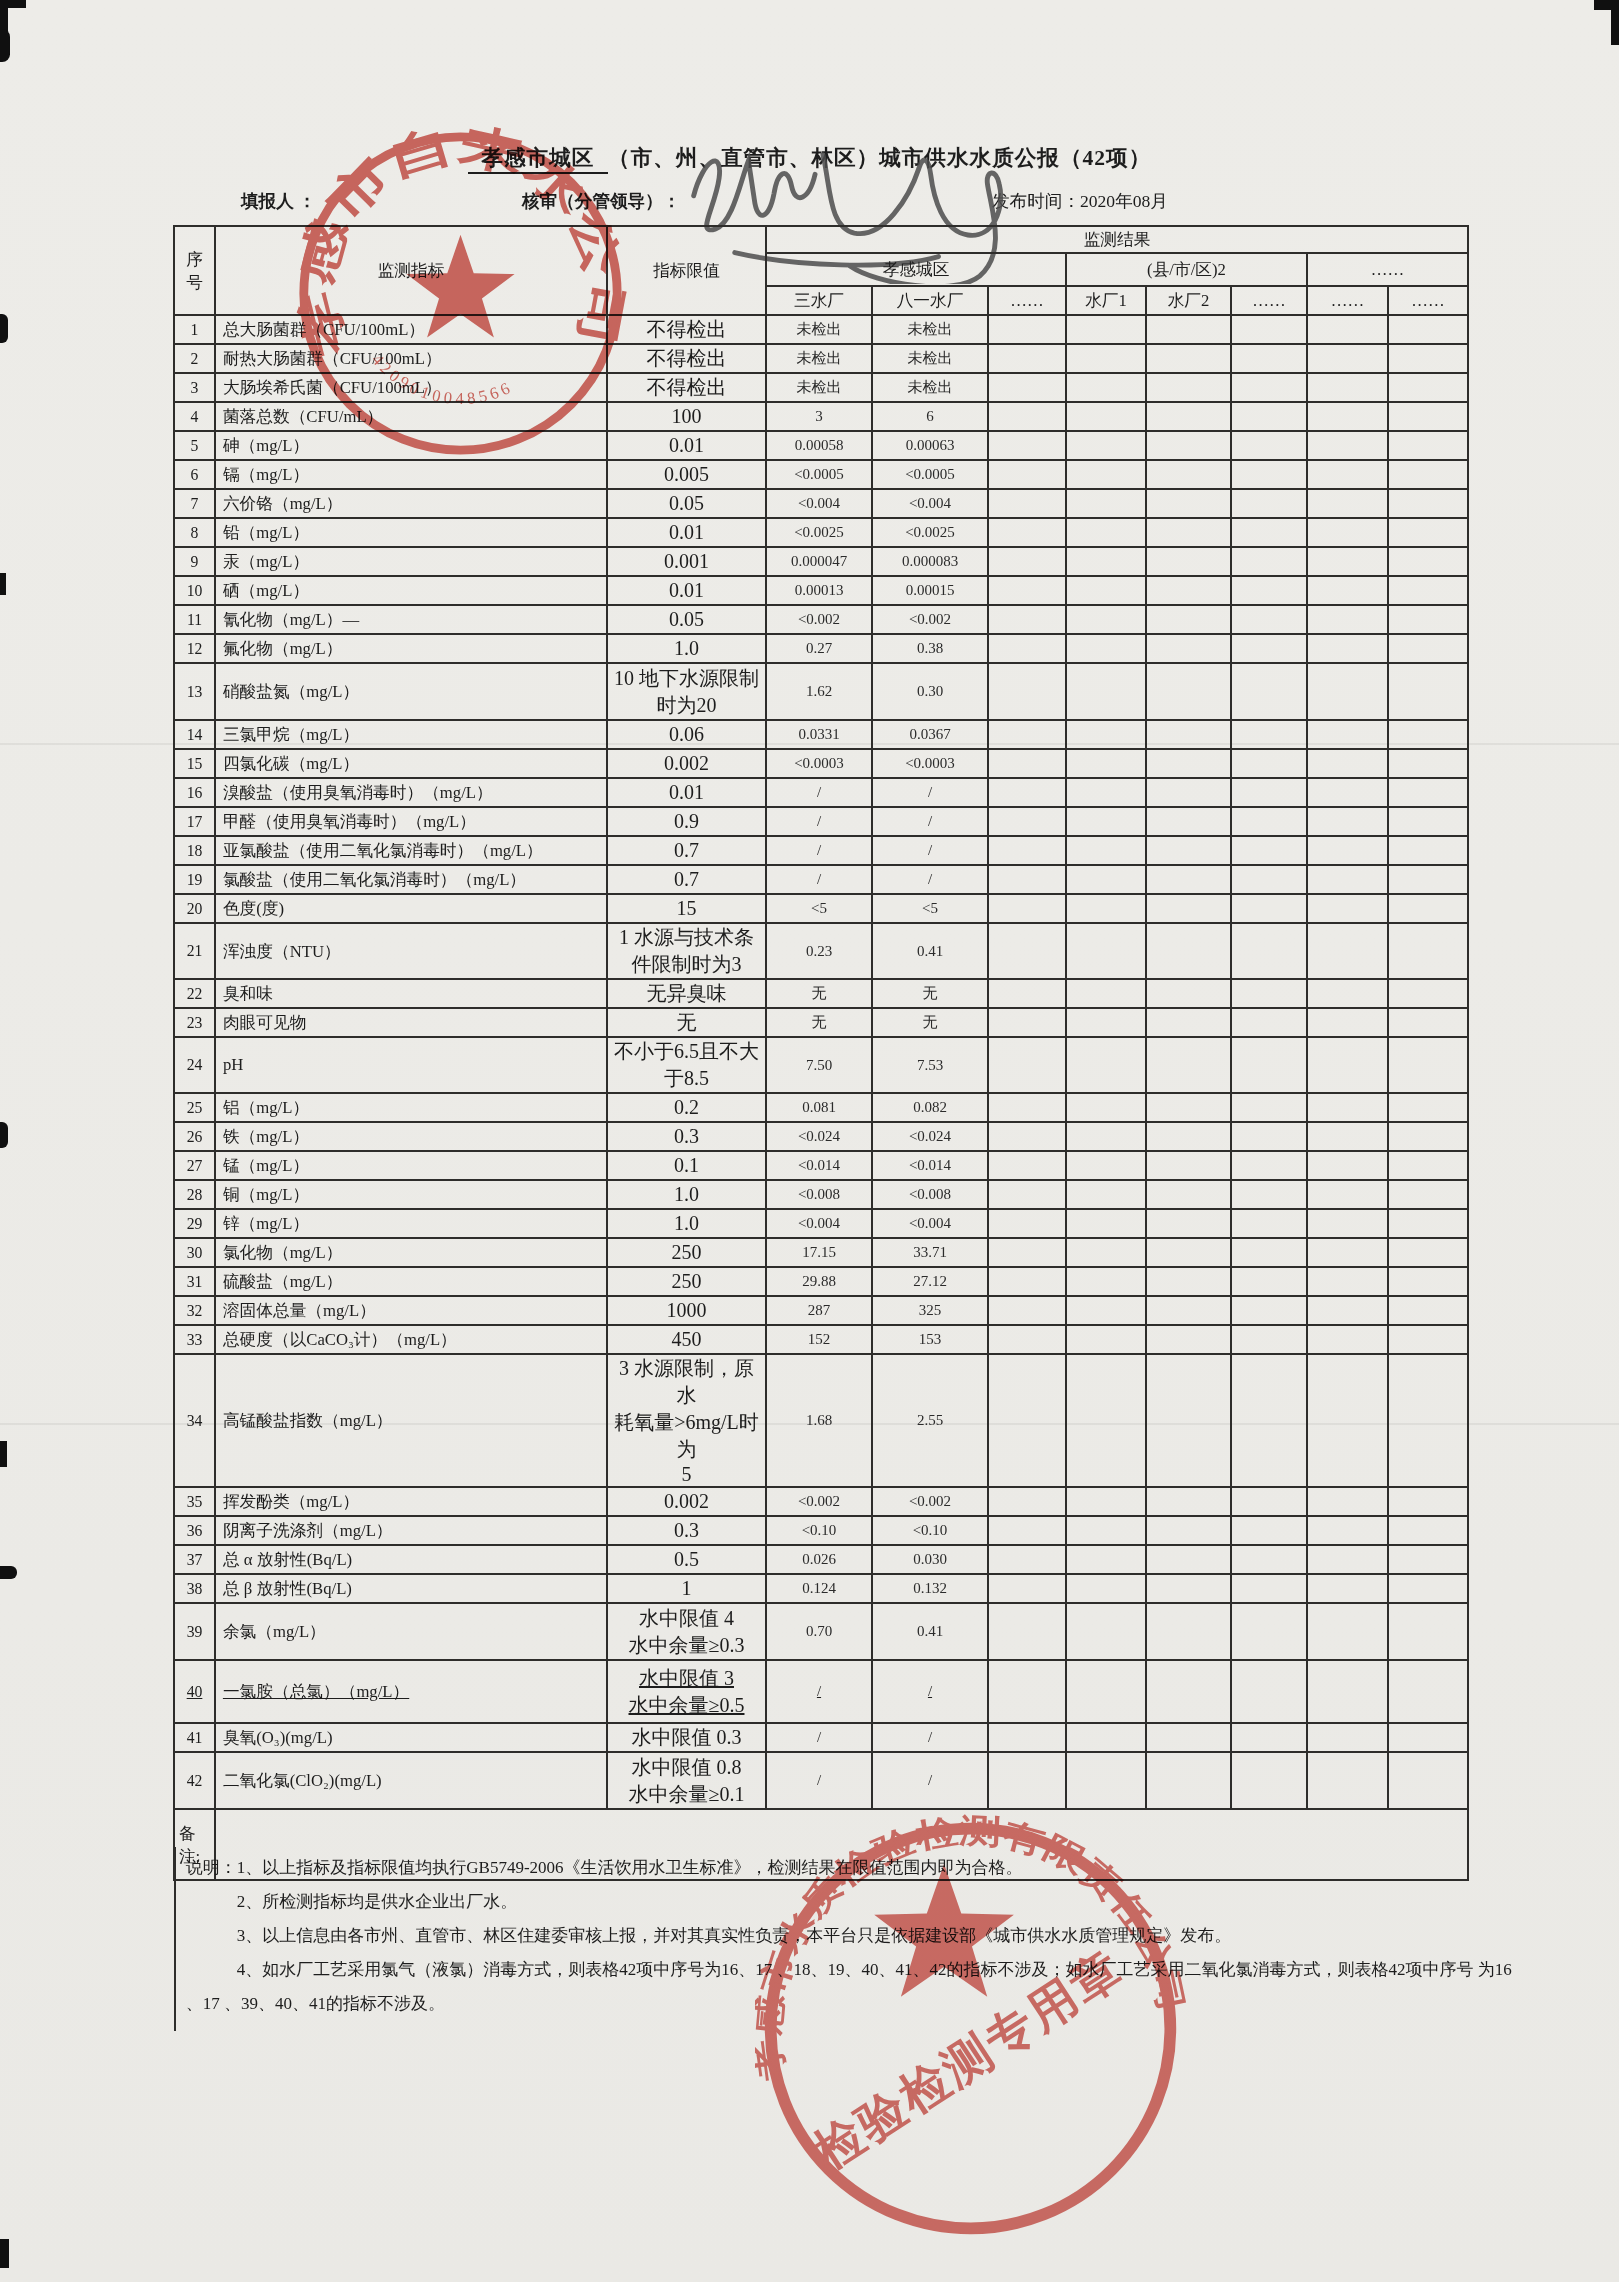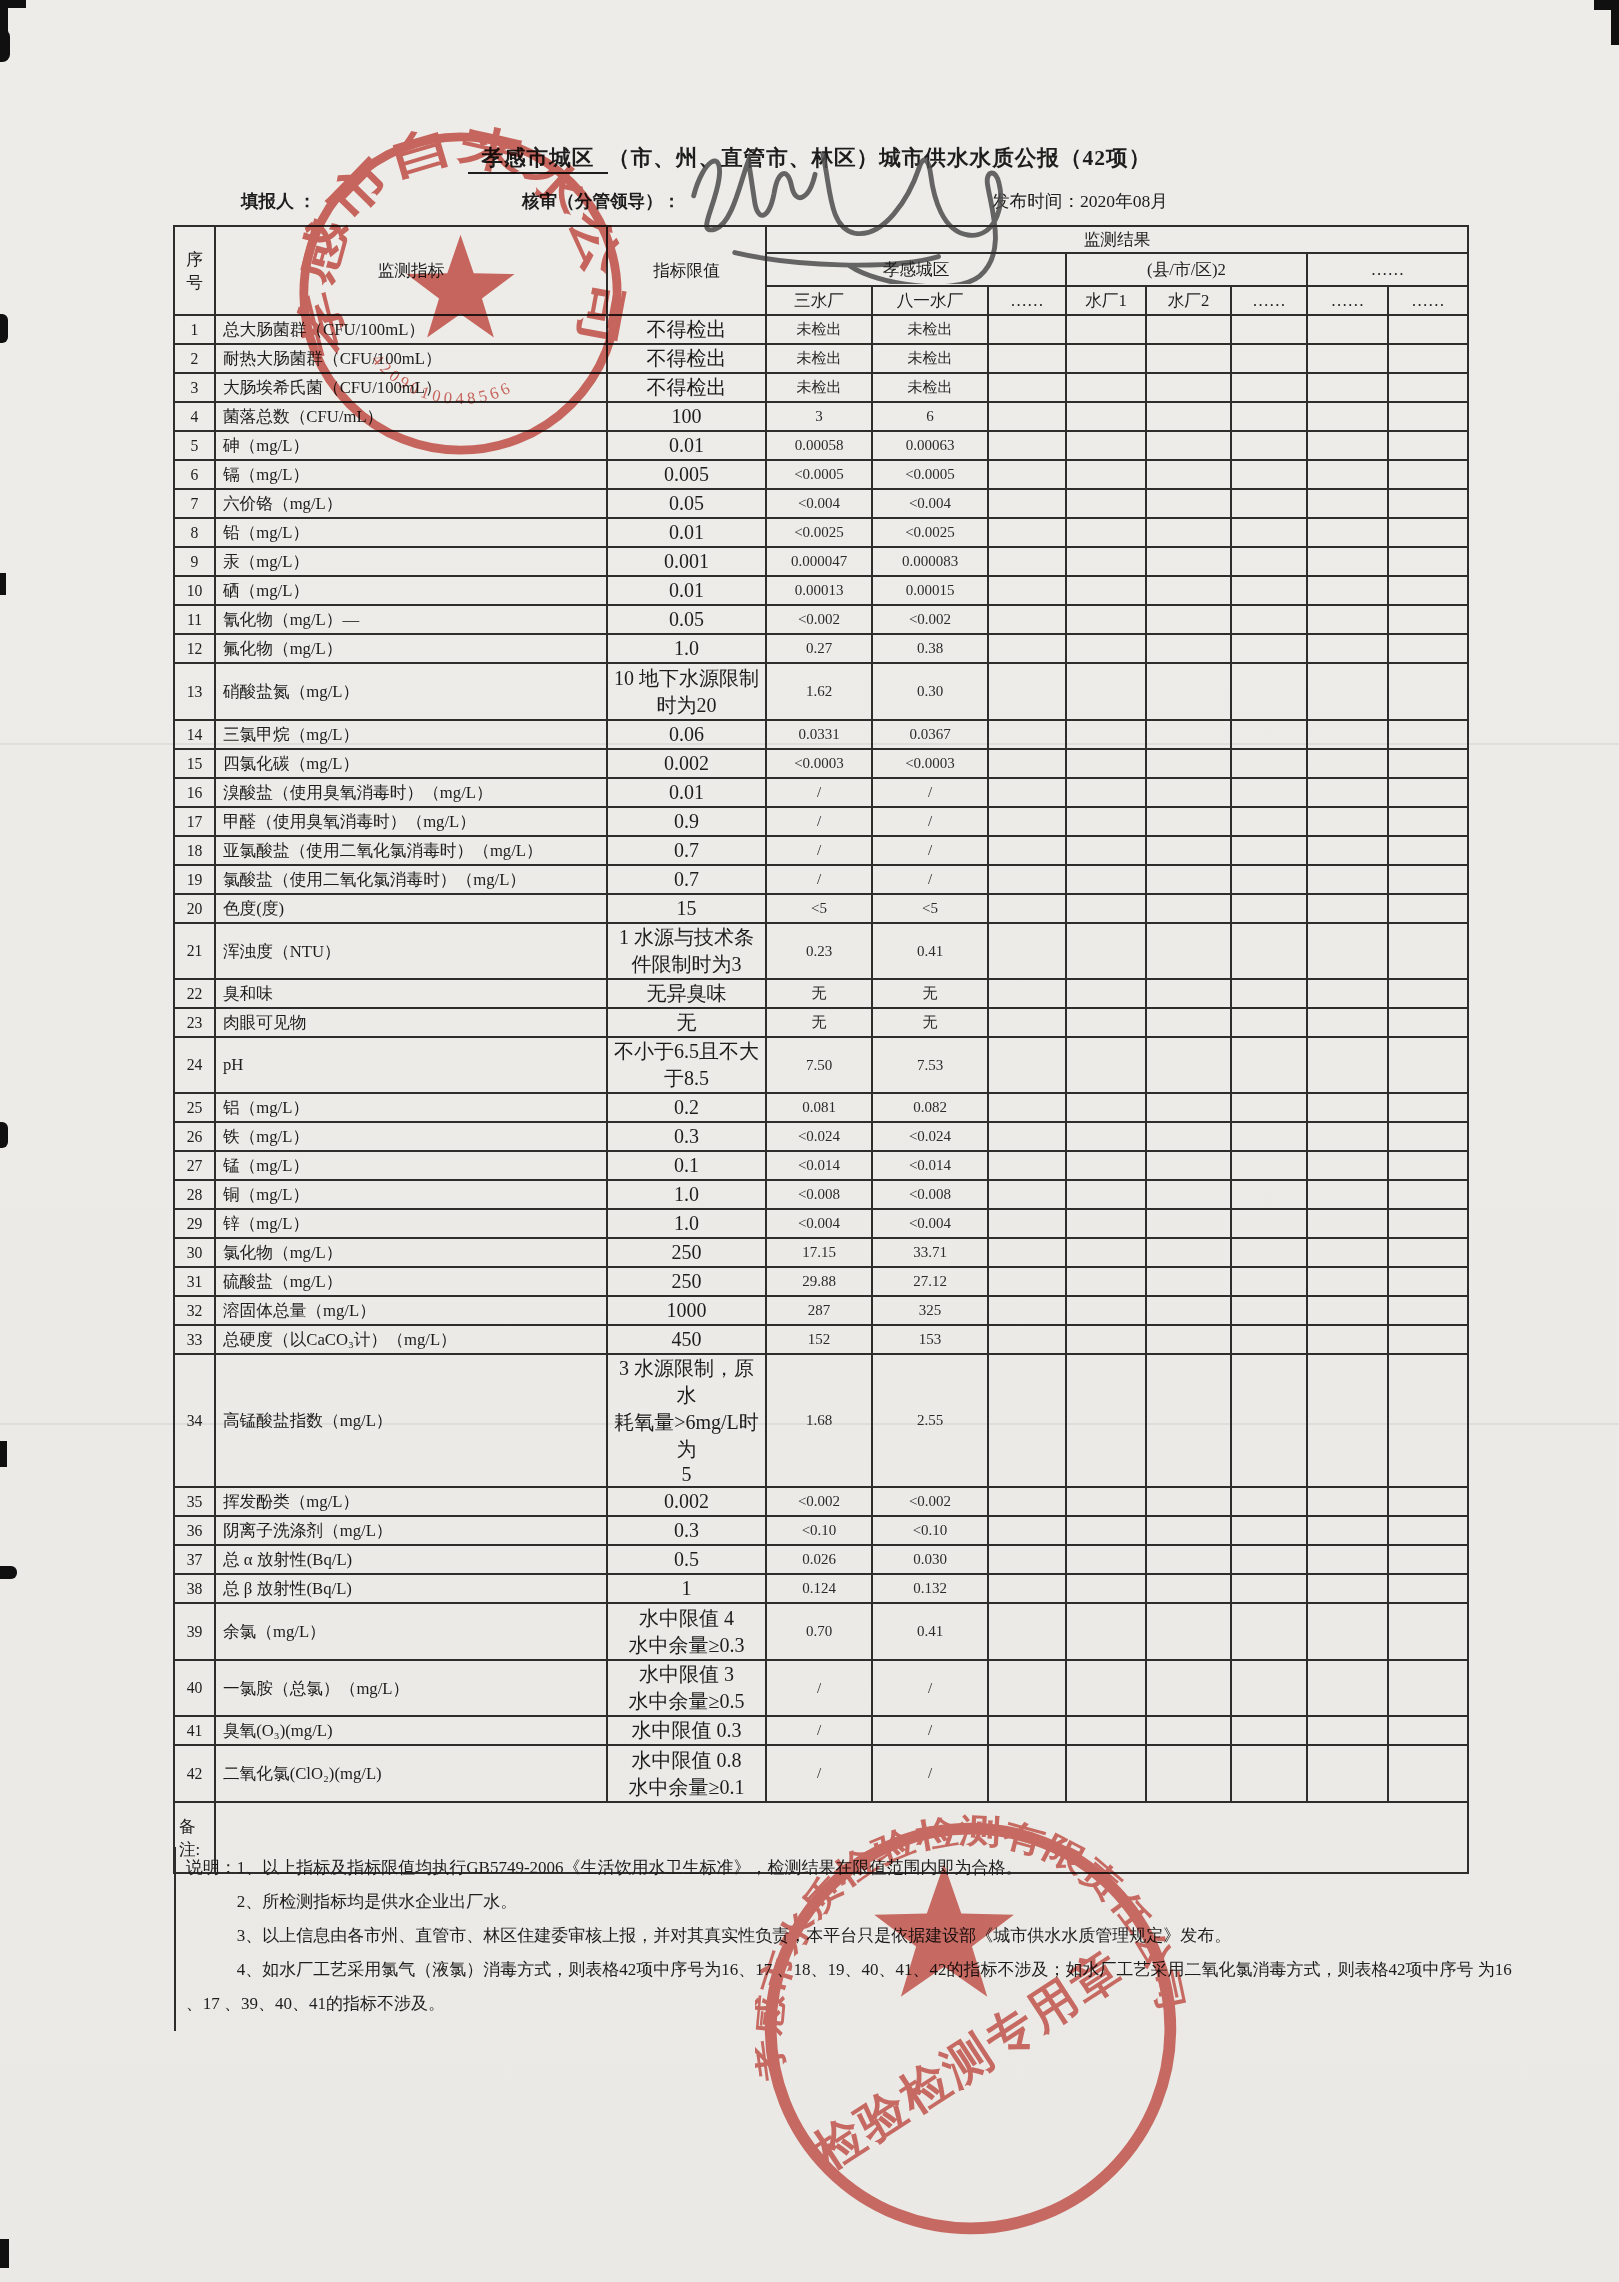--- a/index.html
+++ b/index.html
@@ -643,21 +643,21 @@
 水中余量≥0.3</td>
           <td class="val">0.70</td>
           <td class="val">0.41</td>
           <td class="val"></td>
           <td class="val"></td>
           <td class="val"></td>
           <td class="val"></td>
           <td class="val"></td>
           <td class="val"></td>
         </tr>
-        <tr style="height: 56px;">
+        <tr style="height: 63px; text-decoration: underline;">
           <td class="no">40</td>
           <td class="ind">一氯胺（总氯）（mg/L）</td>
           <td class="limit">水中限值 3
 水中余量≥0.5</td>
           <td class="val">/</td>
           <td class="val">/</td>
           <td class="val"></td>
           <td class="val"></td>
           <td class="val"></td>
           <td class="val"></td>

